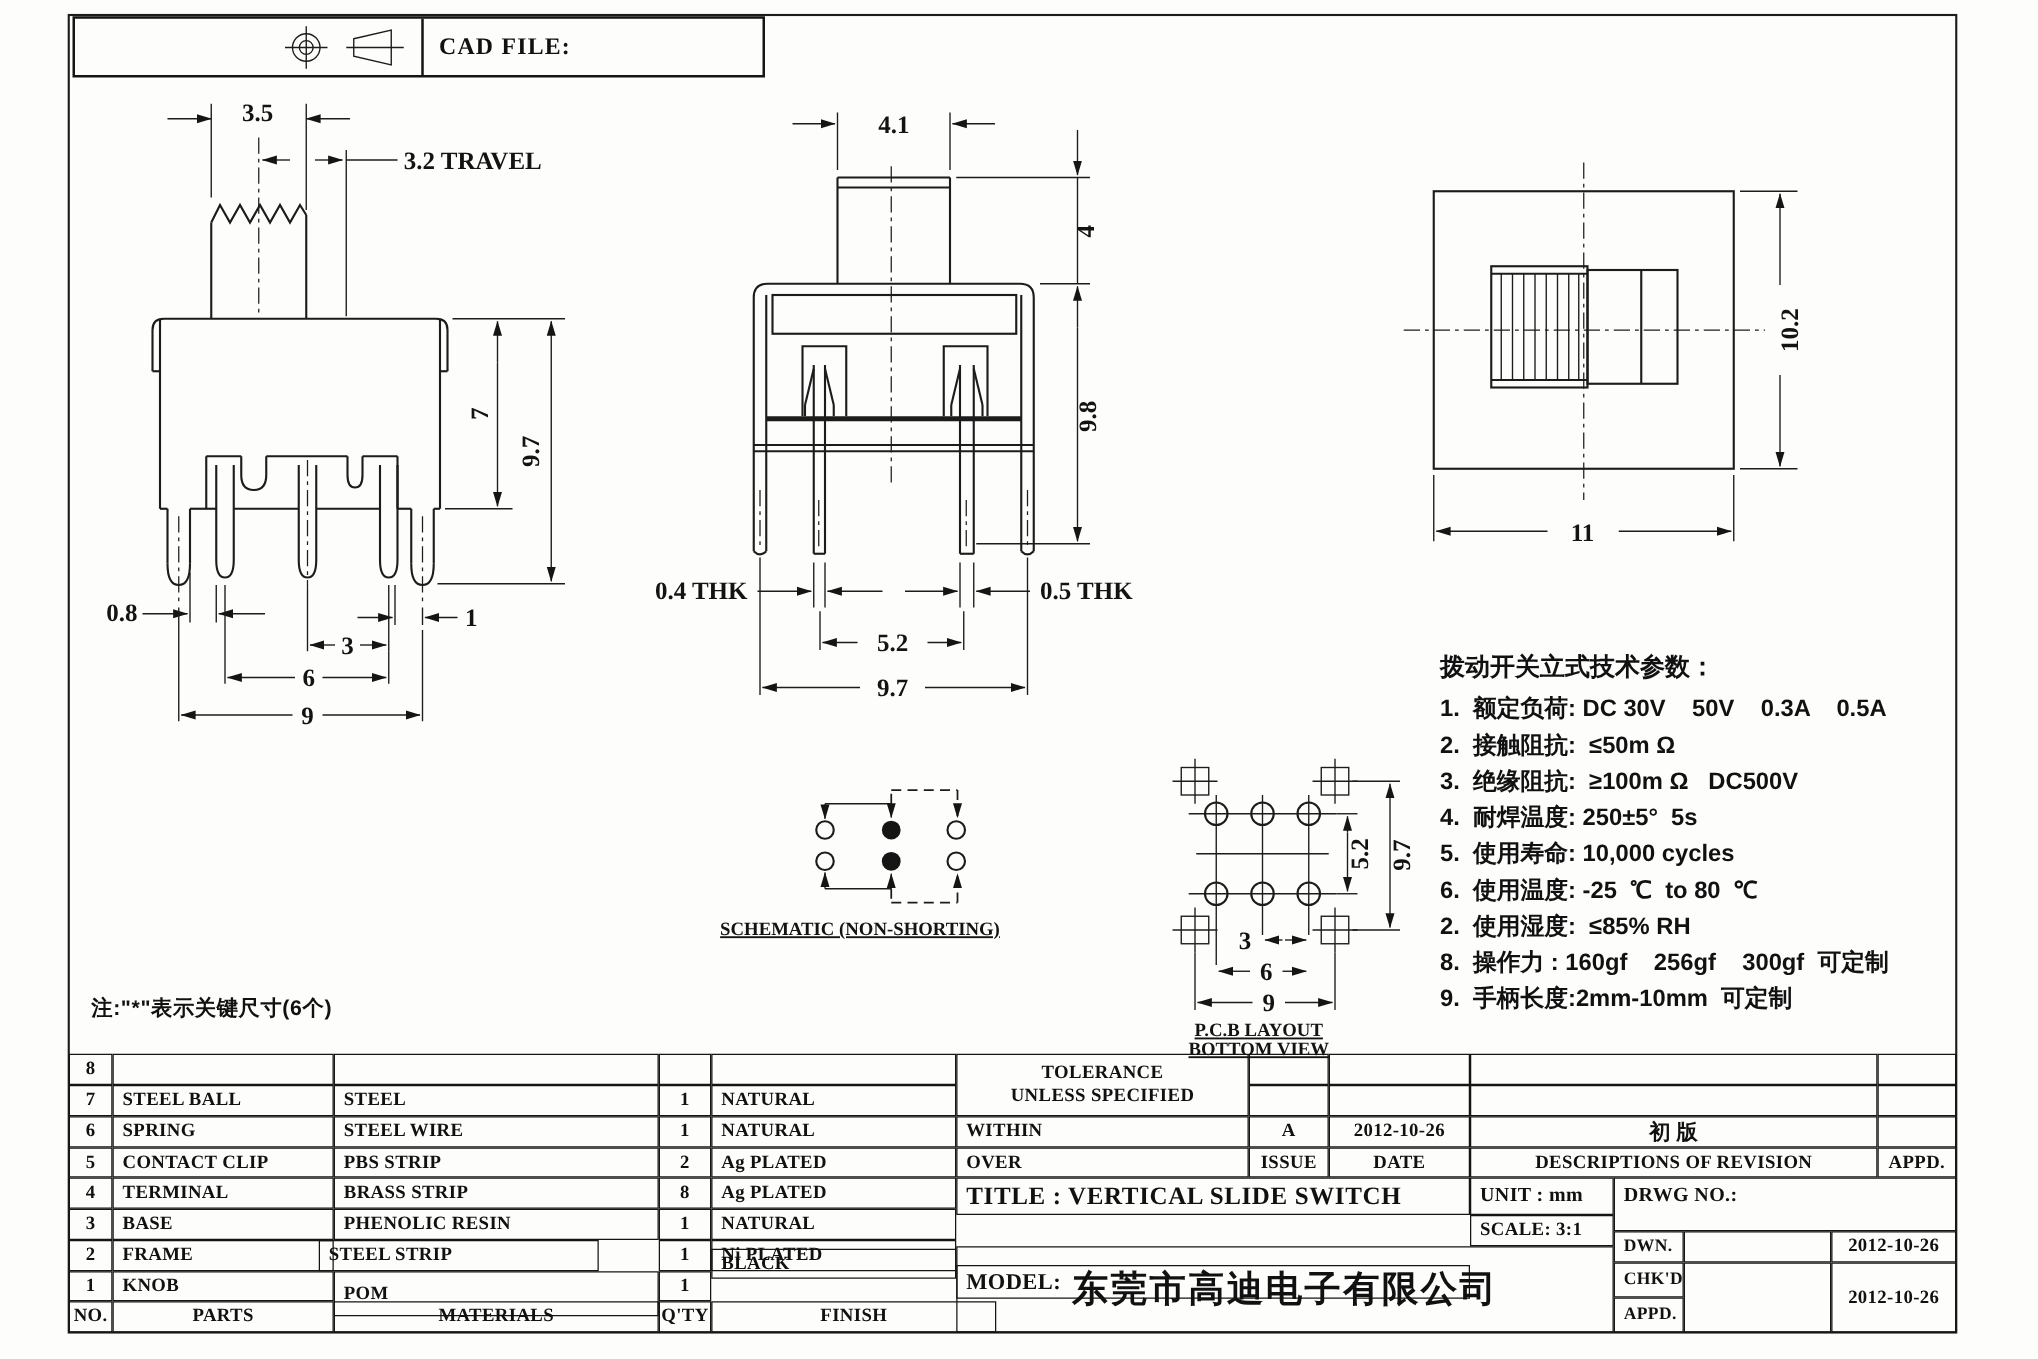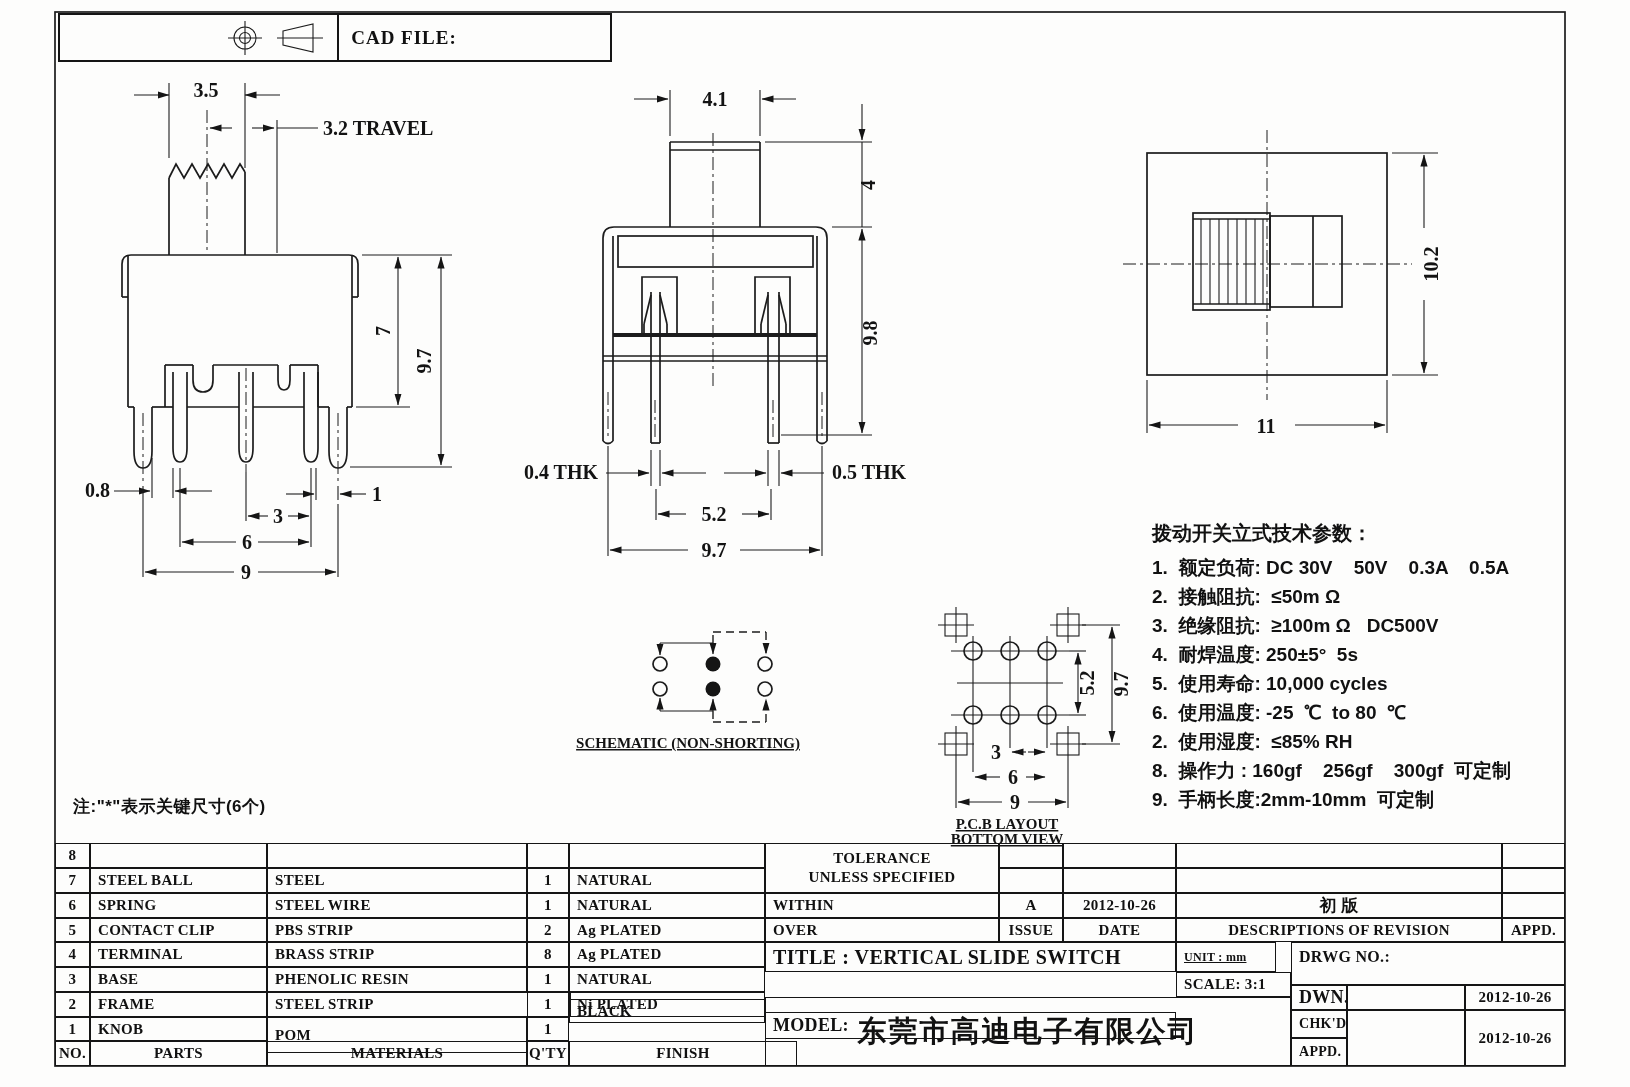--- a/index.html
+++ b/index.html
@@ -417,21 +417,21 @@
     <div class="cell c-left" style="left:514px;top:99px;width:196px;height:25px">Ag PLATED</div>
 
     <div class="cell c-center" style="left:0;top:124px;width:35px;height:25px">3</div>
     <div class="cell c-left" style="left:35px;top:124px;width:177px;height:25px">BASE</div>
     <div class="cell c-left" style="left:212px;top:124px;width:260px;height:25px">PHENOLIC RESIN</div>
     <div class="cell c-center" style="left:472px;top:124px;width:42px;height:25px">1</div>
     <div class="cell c-left" style="left:514px;top:124px;width:196px;height:25px">NATURAL</div>
 
     <div class="cell c-center" style="left:0;top:149px;width:35px;height:25px">2</div>
     <div class="cell c-left" style="left:35px;top:149px;width:177px;height:25px">FRAME</div>
-    <div class="cell c-left" style="left:212px;top:149px;width:304px;height:25px">STEEL STRIP</div>
+    <div class="cell c-left" style="left:200px;top:149px;width:224px;height:25px">STEEL STRIP</div>
     <div class="cell c-center" style="left:472px;top:149px;width:42px;height:25px">1</div>
     <div class="cell c-left" style="left:514px;top:149px;width:196px;height:25px">Ni PLATED</div>
 
     <div class="cell c-center" style="left:0;top:174px;width:35px;height:24px">1</div>
     <div class="cell c-left" style="left:35px;top:174px;width:177px;height:24px">KNOB</div>
     <div class="cell c-left" style="left:212px;top:174px;width:260px;height:36px">POM</div>
     <div class="cell c-center" style="left:472px;top:174px;width:42px;height:24px">1</div>
     <div class="cell c-left" style="left:514px;top:156px;width:196px;height:24px">BLACK</div>
 
     <div class="cell c-center" style="left:0;top:198px;width:35px;height:25px">NO.</div>
@@ -459,29 +459,29 @@
     <div class="cell c-center" style="left:1121px;top:50px;width:326px;height:25px;font-size:17px;">初  版</div>
     <div class="cell" style="left:1447px;top:50px;width:63px;height:25px"></div>
 
     <div class="cell c-left" style="left:710px;top:75px;width:234px;height:24px">OVER</div>
     <div class="cell c-center" style="left:944px;top:75px;width:64px;height:24px">ISSUE</div>
     <div class="cell c-center" style="left:1008px;top:75px;width:113px;height:24px">DATE</div>
     <div class="cell c-center" style="left:1121px;top:75px;width:326px;height:24px">DESCRIPTIONS  OF  REVISION</div>
     <div class="cell c-center" style="left:1447px;top:75px;width:63px;height:24px">APPD.</div>
 
     <div class="cell c-left big-title" style="left:710px;top:99px;width:411px;height:30px">TITLE :    VERTICAL  SLIDE  SWITCH</div>
-    <div class="cell c-left" style="left:1121px;top:99px;width:100px;height:30px;font-size:12px;text-decoration:underline;">UNIT :    mm</div>
+    <div class="cell c-left" style="left:1121px;top:99px;width:115px;height:30px;font-size:16px;">UNIT :    mm</div>
     <div class="cell c-left" style="left:1236px;top:99px;width:274px;height:43px;align-items:flex-start;padding-top:5px;font-size:16px;">DRWG  NO.:</div>
 
     <div class="cell c-left" style="left:710px;top:129px;width:411px;height:27px;font-size:18px;margin-top:40px;">MODEL:</div>
     <div class="cell c-left" style="left:1121px;top:129px;width:115px;height:25px;font-size:15px;">SCALE:    3:1</div>
 
     <div class="cell company" style="left:710px;top:154px;width:526px;height:69px">东莞市高迪电子有限公司</div>
 
-    <div class="cell c-left" style="left:1236px;top:142px;width:56px;height:25px;font-size:18px;">DWN.</div>
+    <div class="cell c-left" style="left:1236px;top:142px;width:56px;height:25px;font-size:14px;">DWN.</div>
     <div class="cell" style="left:1292px;top:142px;width:118px;height:25px"></div>
     <div class="cell c-center" style="left:1410px;top:142px;width:100px;height:25px">2012-10-26</div>
     <div class="cell c-left" style="left:1236px;top:167px;width:56px;height:28px;font-size:14px;">CHK'D</div>
     <div class="cell c-left" style="left:1236px;top:195px;width:56px;height:28px;font-size:14px;">APPD.</div>
     <div class="cell" style="left:1292px;top:167px;width:118px;height:56px"></div>
     <div class="cell c-center" style="left:1410px;top:167px;width:100px;height:56px">2012-10-26</div>
   </div>
 
 </div>
 

